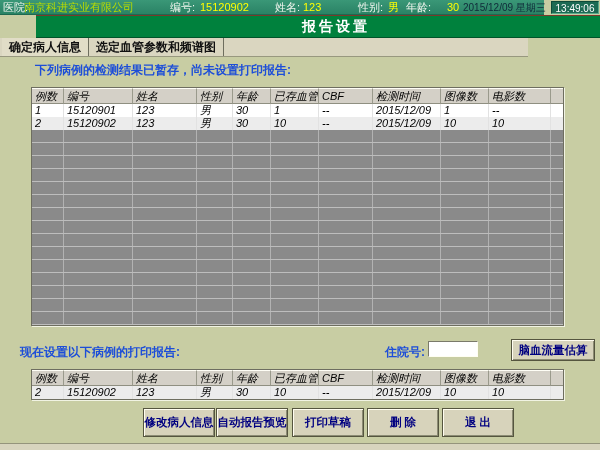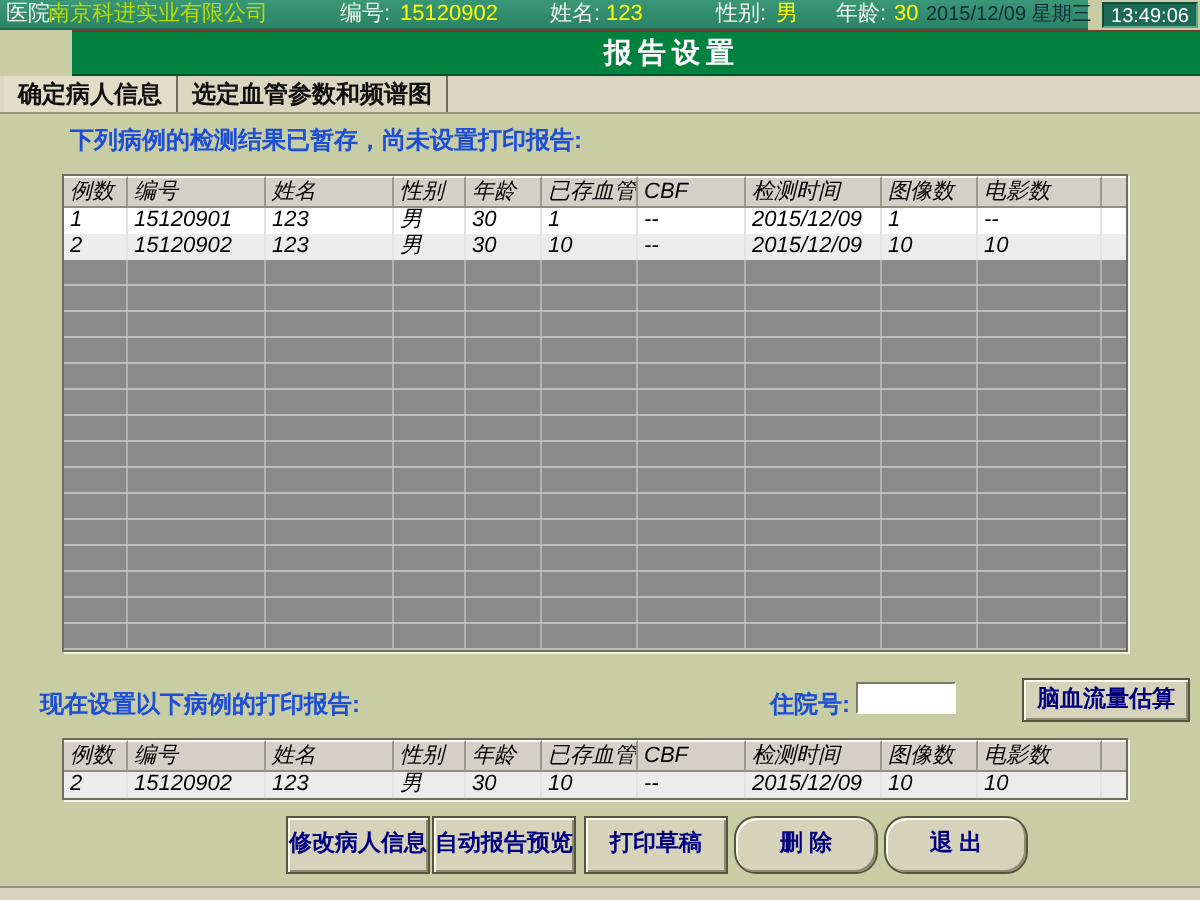--- a/index.html
+++ b/index.html
@@ -22,21 +22,21 @@
   .clock{left:551px;top:1px;width:48px;height:13px;line-height:13px;text-align:center;
     background:#1c6a53;color:#ffffff;font-size:10px;
     border-top:1px solid #0d4a39;border-left:1px solid #0d4a39;
     border-bottom:1px solid #5aa98c;border-right:1px solid #5aa98c;box-sizing:border-box;}
   
   .titlebar{position:absolute;left:0;top:15px;width:600px;height:23px;
     background:#00813d;border-top:1px solid #79392b;border-bottom:1px solid #00542a;
     box-sizing:border-box;color:#ffffff;font-size:14px;font-weight:bold;
     text-align:center;line-height:21px;letter-spacing:3px;margin-left:36px;}
   
-  .tabstrip{position:absolute;left:0;top:38px;width:600px;height:19px;
+  .tabstrip{position:absolute;left:0;top:38px;width:528px;height:19px;
     background:#dad6c0;border-bottom:1px solid #98987f;box-sizing:border-box;
     display:flex;padding-left:2px;}
   .tab{font-size:12px;font-weight:bold;color:#101010;line-height:18px;
     padding:0 7px;border-right:1px solid #6e6e5e;white-space:nowrap;cursor:default;}
   .tab.active{background:#e1ddc7;}
   
   .cap{position:absolute;color:#1d4ed8;font-weight:bold;font-size:12px;white-space:nowrap;}
   
   .dtable{position:absolute;left:31px;width:531px;background:#8a8a8a;
     border:1px solid #6e6e60;box-shadow:1px 1px 0 rgba(255,255,248,.75);box-sizing:content-box;}
@@ -59,38 +59,38 @@
     border:1px solid;border-color:#7a7a6a #fffef2 #fffef2 #7a7a6a;
     box-sizing:border-box;font-size:11px;padding:0 2px;outline:none;}
   .btn{color:#000080;font-weight:bold;text-align:center;background:#d7d3bb;
     border:1px solid #55553f;box-sizing:border-box;cursor:default;white-space:nowrap;
     box-shadow:inset 1px 1px 0 #fffdf0, inset -1px -1px 0 #8c8c74;}
   .cbf-btn{position:absolute;left:511px;top:339px;width:84px;height:22px;
     line-height:20px;font-size:11.5px;}
   
   .btnrow{position:absolute;left:143px;top:408px;display:flex;}
   .btnrow .btn{width:72px;height:29px;line-height:27px;font-size:11.5px;}
-  .g1{margin-left:1px;} .g4{margin-left:4px;} .g3{margin-left:3px;border-radius:11px;}
+  .g1{margin-left:1px;} .g4{margin-left:4px;} .g3{margin-left:3px;}
   
   .bottomstrip{position:absolute;left:0;top:443px;width:600px;height:7px;
     background:#d7d4be;border-top:1px solid #94947c;box-sizing:border-box;}
 </style>
 </head>
 <body>
 
 <div class="topbar">
   <span class="tb-label" style="left:3px">医院:</span>
   <span class="hospital-name" style="left:24px">南京科进实业有限公司</span>
   <span class="tb-label" style="left:170px">编号:</span>
   <span class="tb-value" style="left:200px">15120902</span>
   <span class="tb-label" style="left:275px">姓名:</span>
   <span class="tb-value" style="left:303px">123</span>
   <span class="tb-label" style="left:358px">性别:</span>
   <span class="tb-value" style="left:388px">男</span>
-  <span class="tb-label" style="left:418px">年龄:</span>
+  <span class="tb-label" style="left:406px">年龄:</span>
   <span class="tb-value" style="left:447px">30</span>
   <span class="tb-date" style="left:463px">2015/12/09 星期三</span>
   <span class="clock">13:49:06</span>
 </div>
 
 <div class="titlebar">报告设置</div>
 
 <div class="tabstrip">
   <span class="tab active">确定病人信息</span>
   <span class="tab">选定血管参数和频谱图</span>

